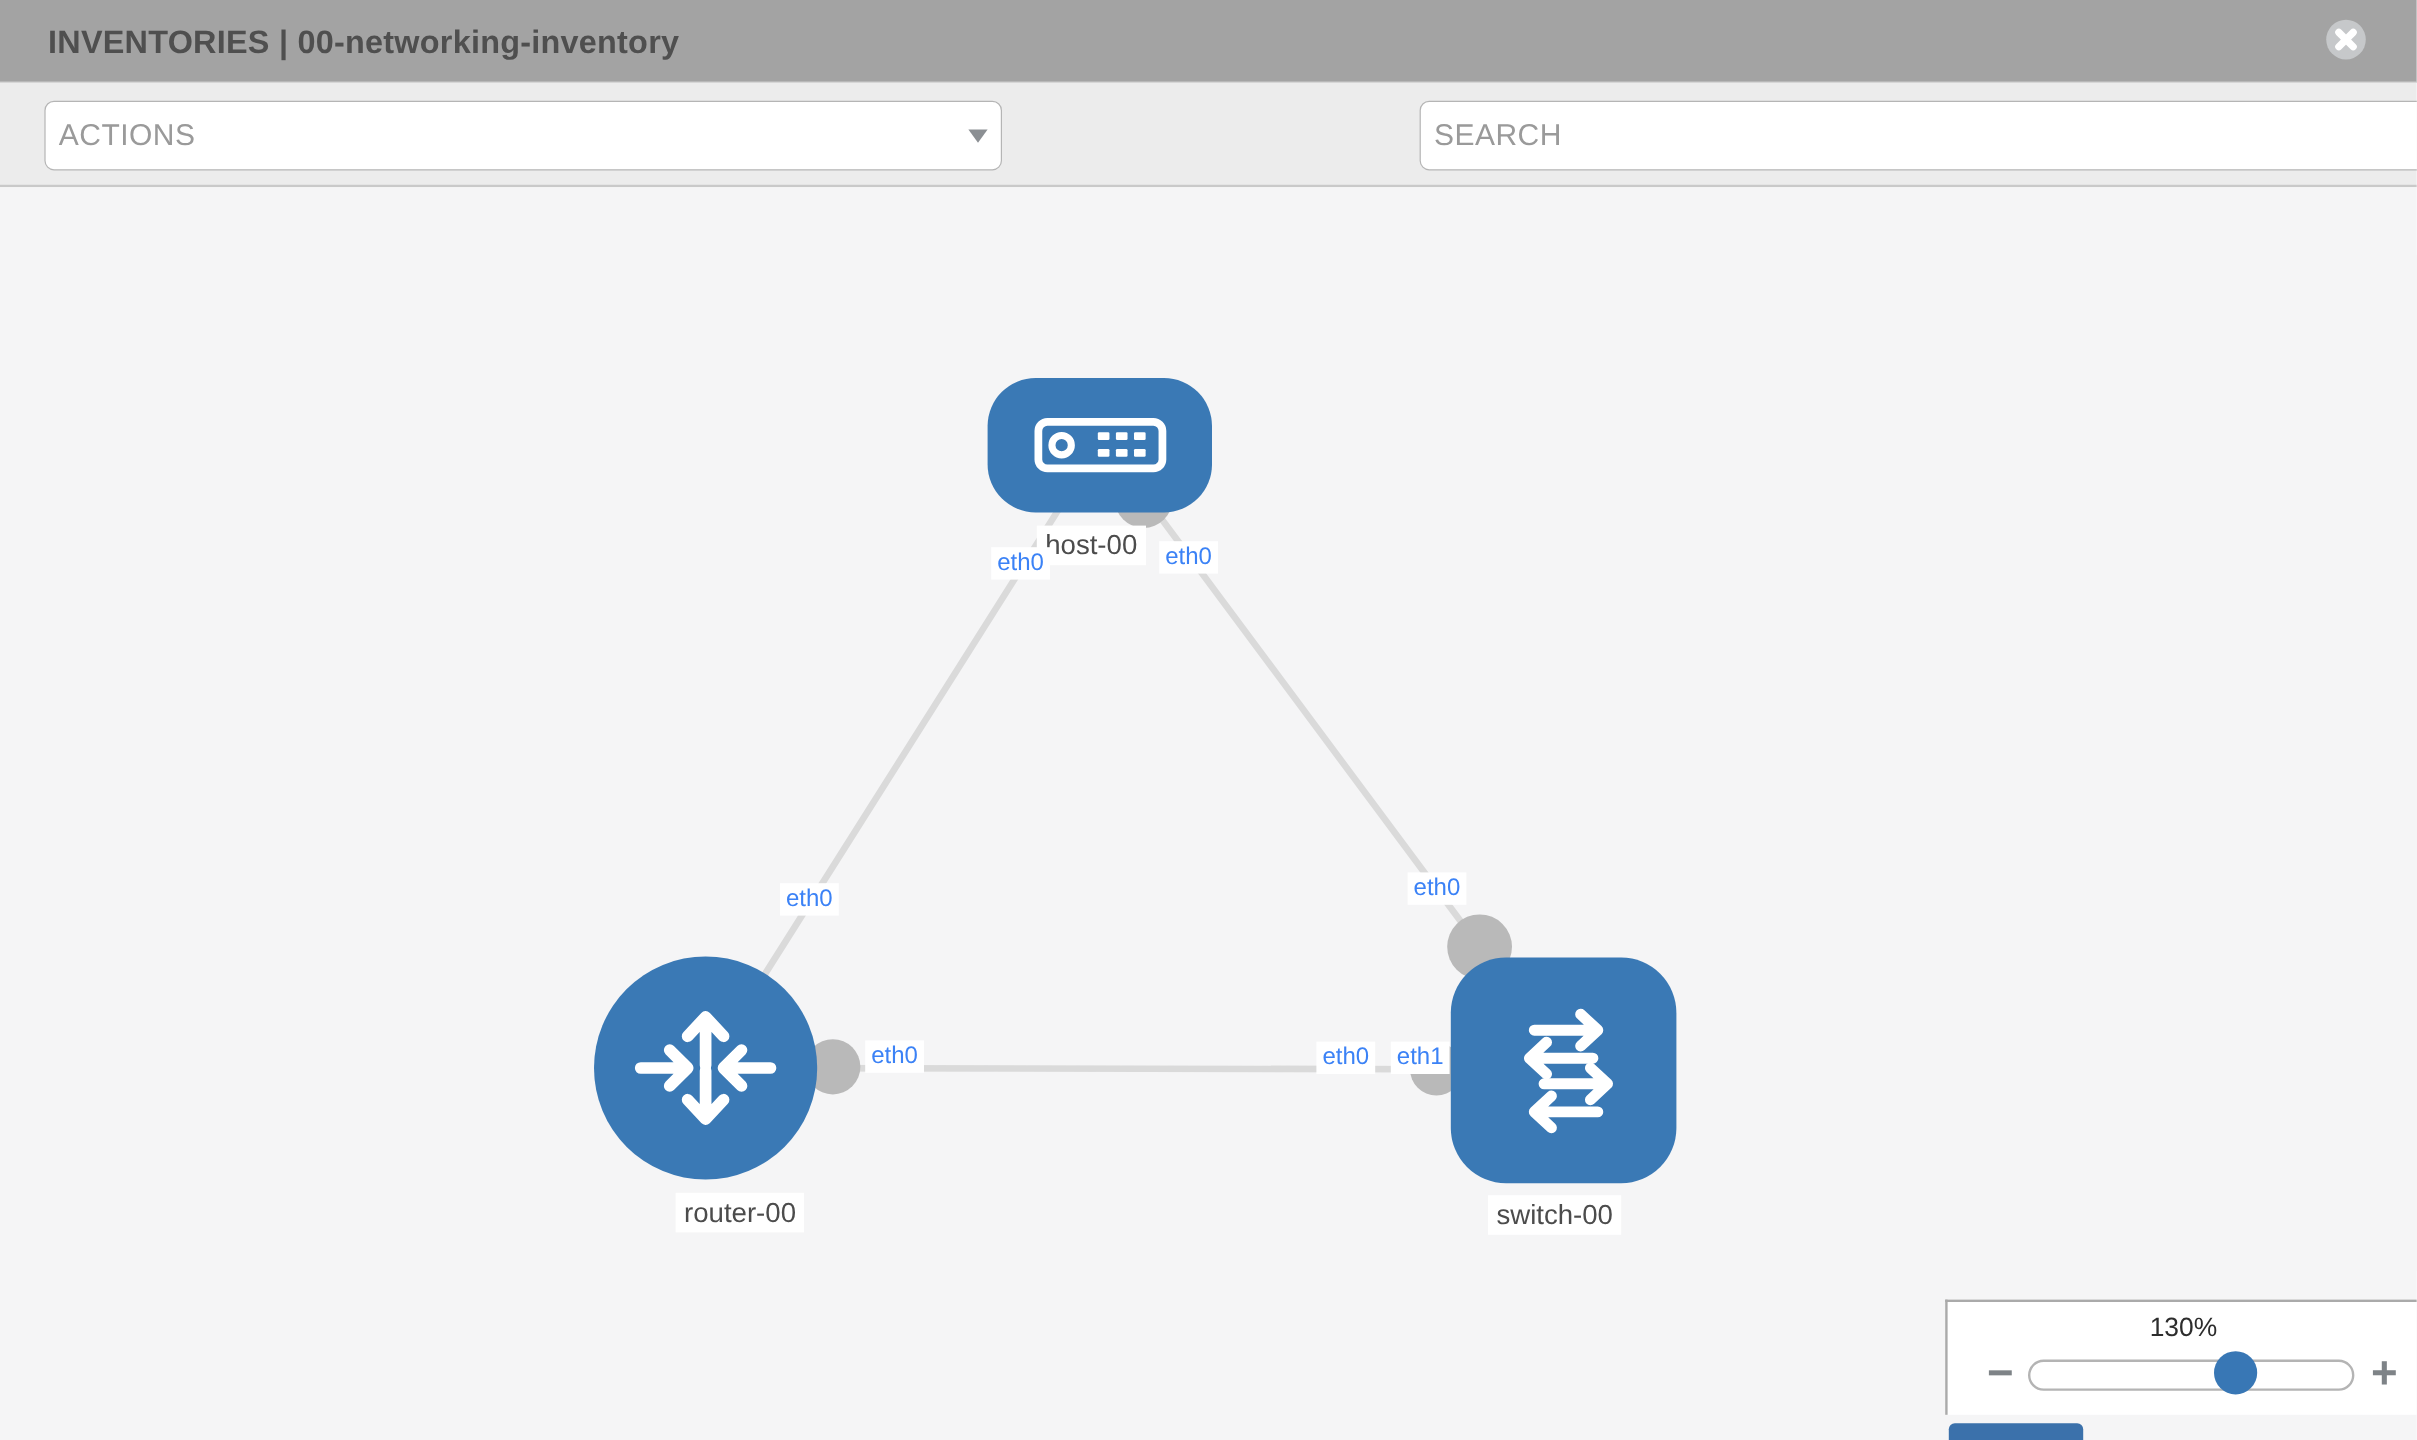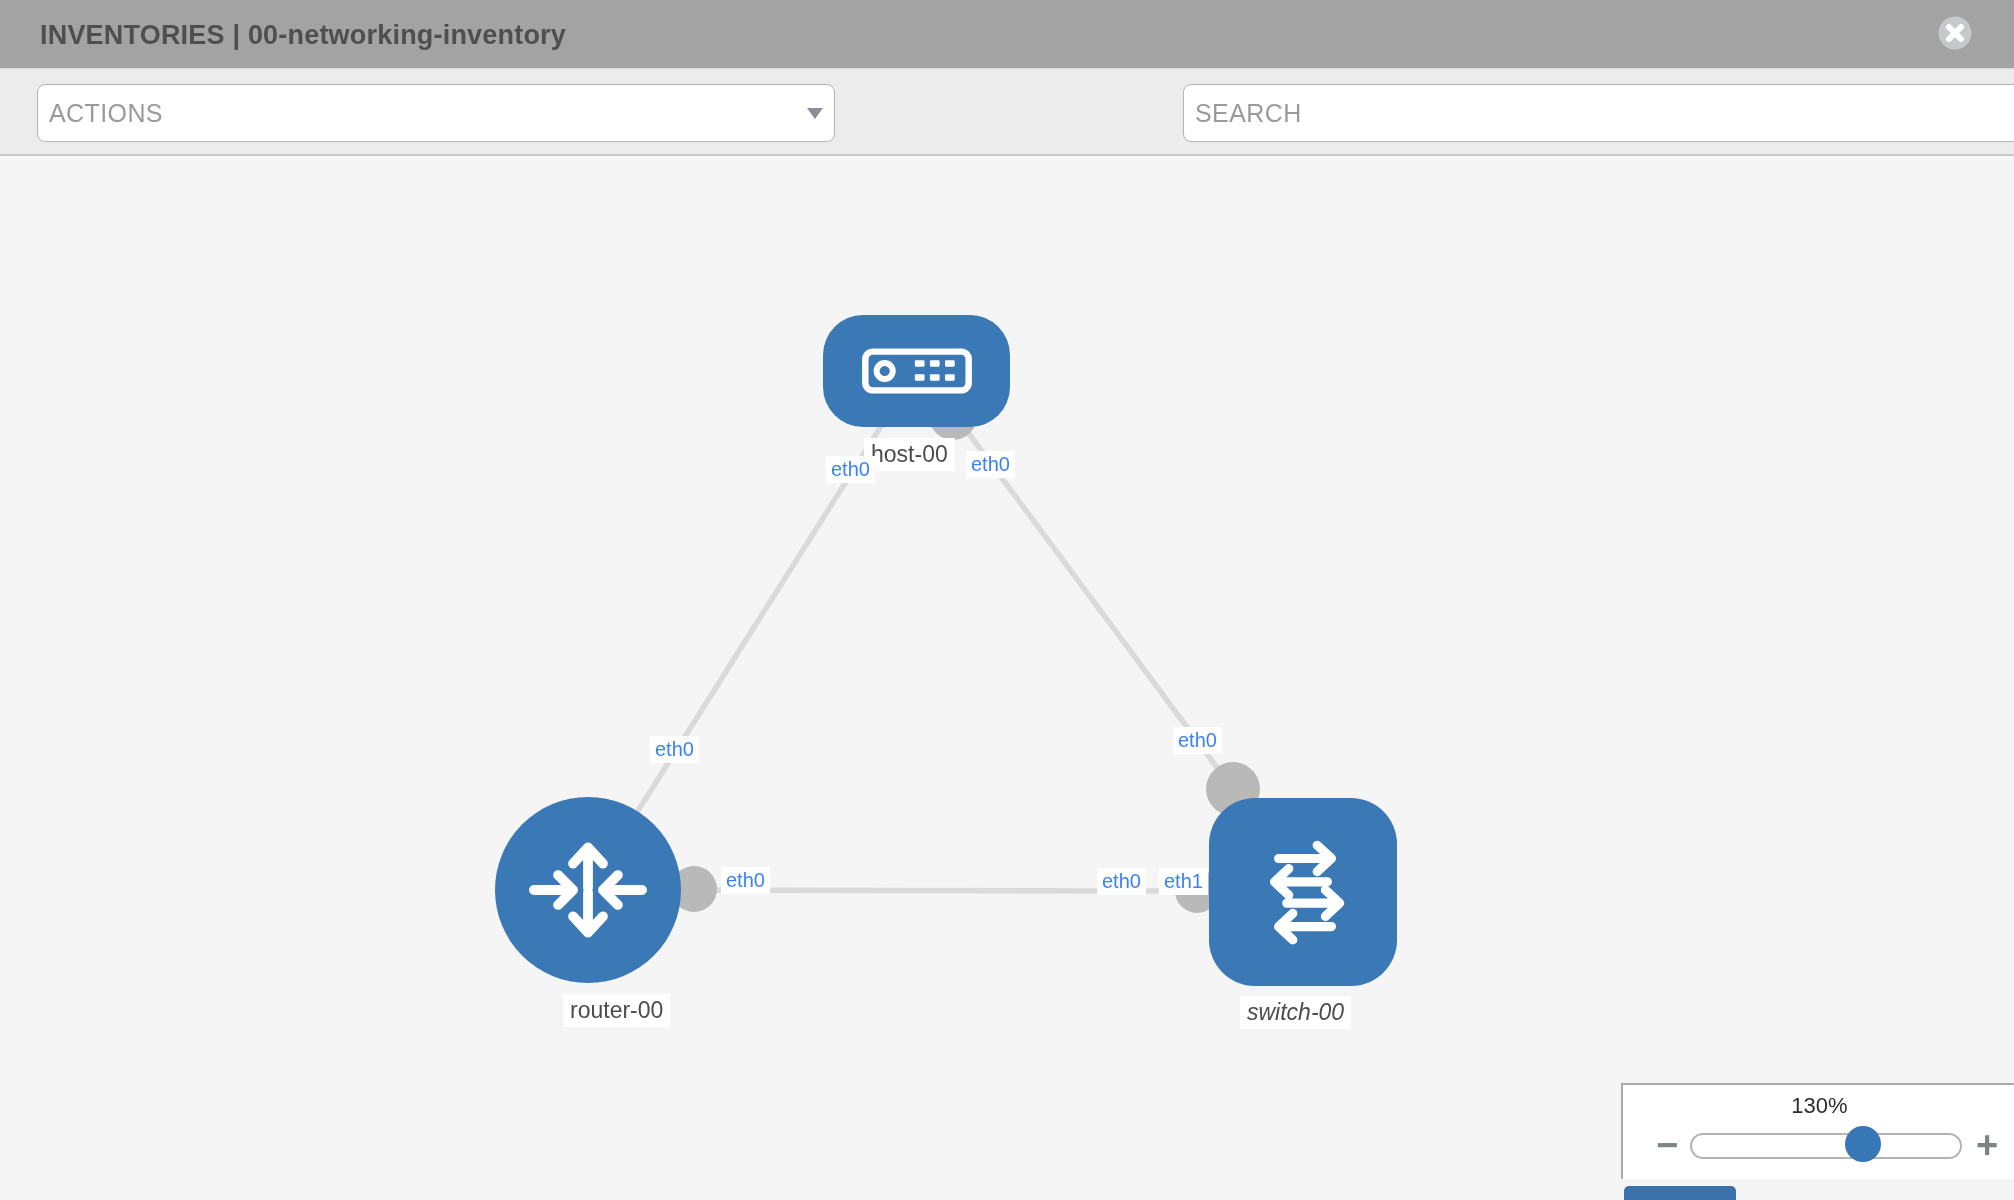--- a/index.html
+++ b/index.html
@@ -31,21 +31,21 @@
   .connector{fill:#b9b9b9;}
   .node{position:absolute;z-index:3;background:#3a79b5;display:flex;align-items:center;justify-content:center;}
   .node-host{left:823px;top:315px;width:187px;height:112px;border-radius:40px;}
   .node-router{left:495px;top:797px;width:186px;height:186px;border-radius:50%;}
   .node-switch{left:1209px;top:798px;width:188px;height:188px;border-radius:46px;}
   .chip{position:absolute;z-index:4;background:#ffffff;color:#3b82f6;white-space:nowrap;}
   .node-label{font-size:23px;color:#4c4c4c;padding:3px 7px;}
   .if-label{font-size:20px;padding:2px 5px;}
   .lbl-host{left:864px;top:438px;}
   .lbl-router{left:523px;top:994px;margin-left:40px;}
-  .lbl-switch{left:1240px;top:996px;font-style:italic;}
+  .lbl-switch{left:1240px;top:996px;}
   .if-host-left{left:826px;top:456px;}
   .if-host-right{left:966px;top:451px;}
   .if-mid-left{left:650px;top:736px;}
   .if-mid-right{left:1173px;top:727px;}
   .if-router-right{left:721px;top:867px;}
   .if-switch-back{left:1097px;top:868px;z-index:4;}
   .if-switch-front{left:1121px;top:868px;z-index:5;margin-left:38px;}
   
   .zoom-panel{position:absolute;left:1621px;top:1083px;width:393px;height:96px;background:#fff;
     border-left:2px solid #aaaaaa;border-top:2px solid #aaaaaa;box-sizing:border-box;z-index:6;}

